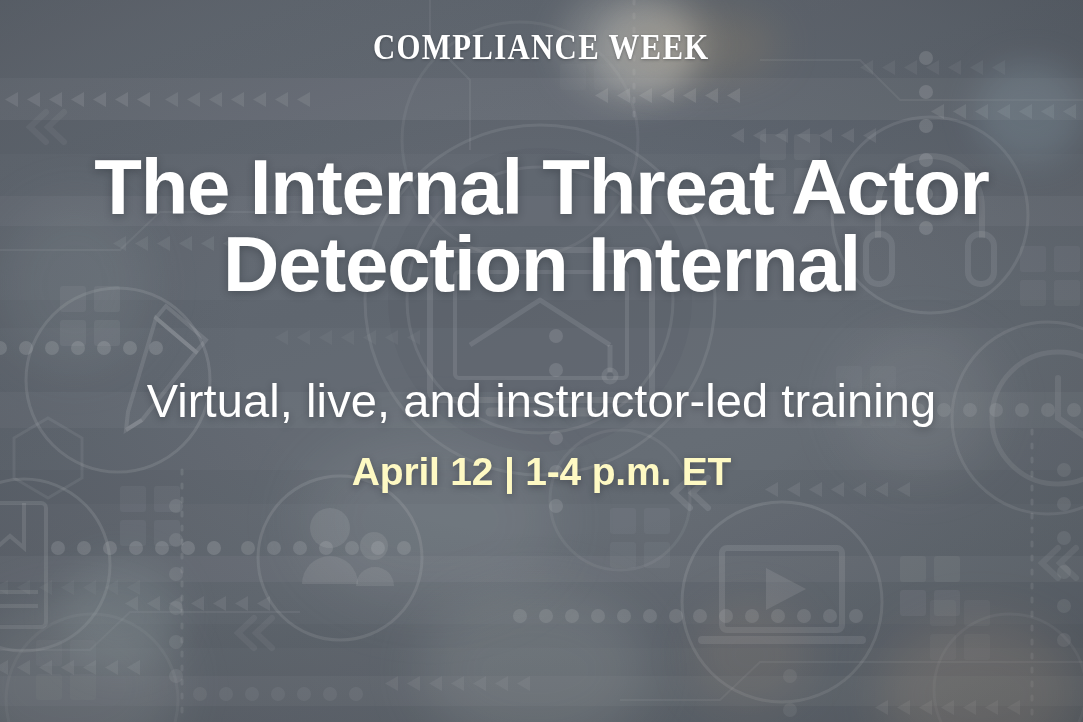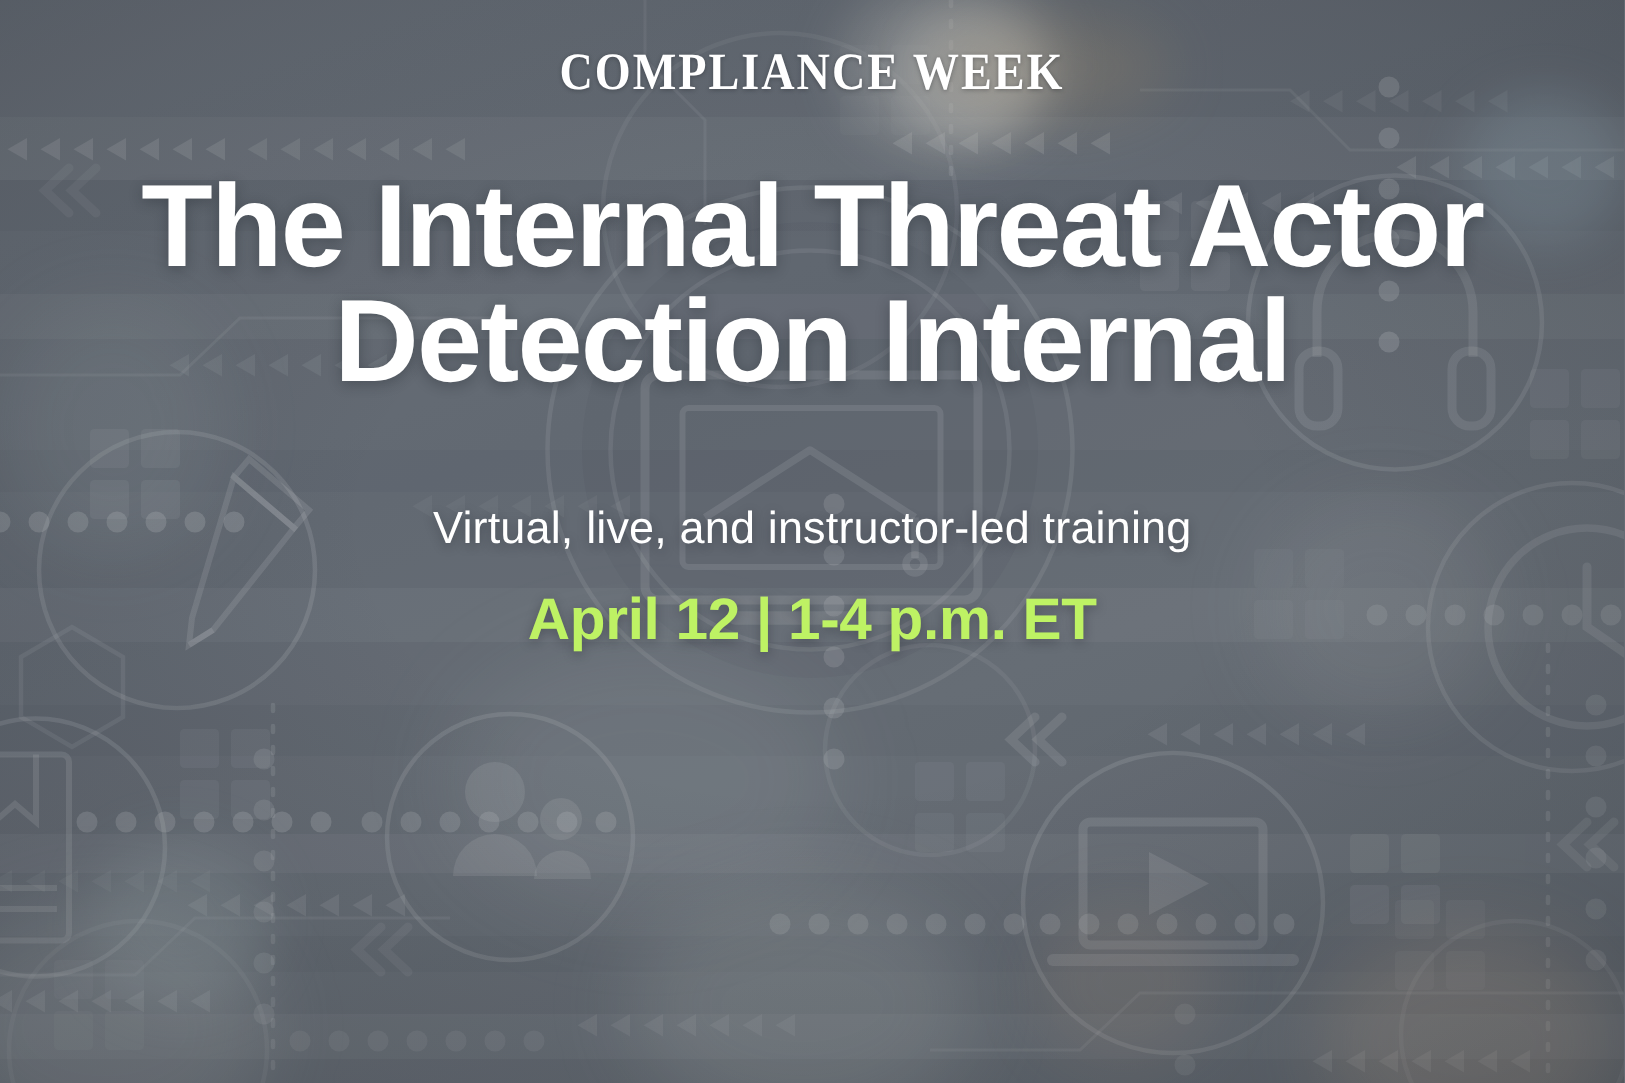--- a/index.html
+++ b/index.html
@@ -70,48 +70,48 @@
     font-weight:700;
     font-size:35px;
     letter-spacing:1.5px;
     color:#ffffff;
     transform:scaleX(.88);
     text-shadow:0 1px 3px rgba(20,24,30,.35);
     white-space:nowrap;
   }
 
   .headline {
-    margin-top:44px;
+    margin-top:81px;
     width:1045px;
     text-align:center;
     font-weight:700;
     font-size:78px;
     line-height:.99;
     letter-spacing:-1.2px;
     color:#ffffff;
     text-shadow:0 2px 9px rgba(25,29,36,.33);
   }
   .headline .ln { display:block; }
 
   .subtitle {
     margin-top:70px;
     font-weight:300;
-    font-size:30px;
+    font-size:47px;
     letter-spacing:.1px;
     color:#ffffff;
     text-shadow:0 2px 7px rgba(25,29,36,.35);
     white-space:nowrap;
   }
 
   .dateline {
     margin-top:22px;
     font-weight:700;
     font-size:39px;
     letter-spacing:-.2px;
-    color:#bef264;
+    color:#fef9c3;
     text-shadow:0 2px 7px rgba(25,29,36,.35);
     white-space:nowrap;
   }
 </style>
 </head>
 <body>
 
 <div class="banner">
 
   <div class="bg-base"></div>

